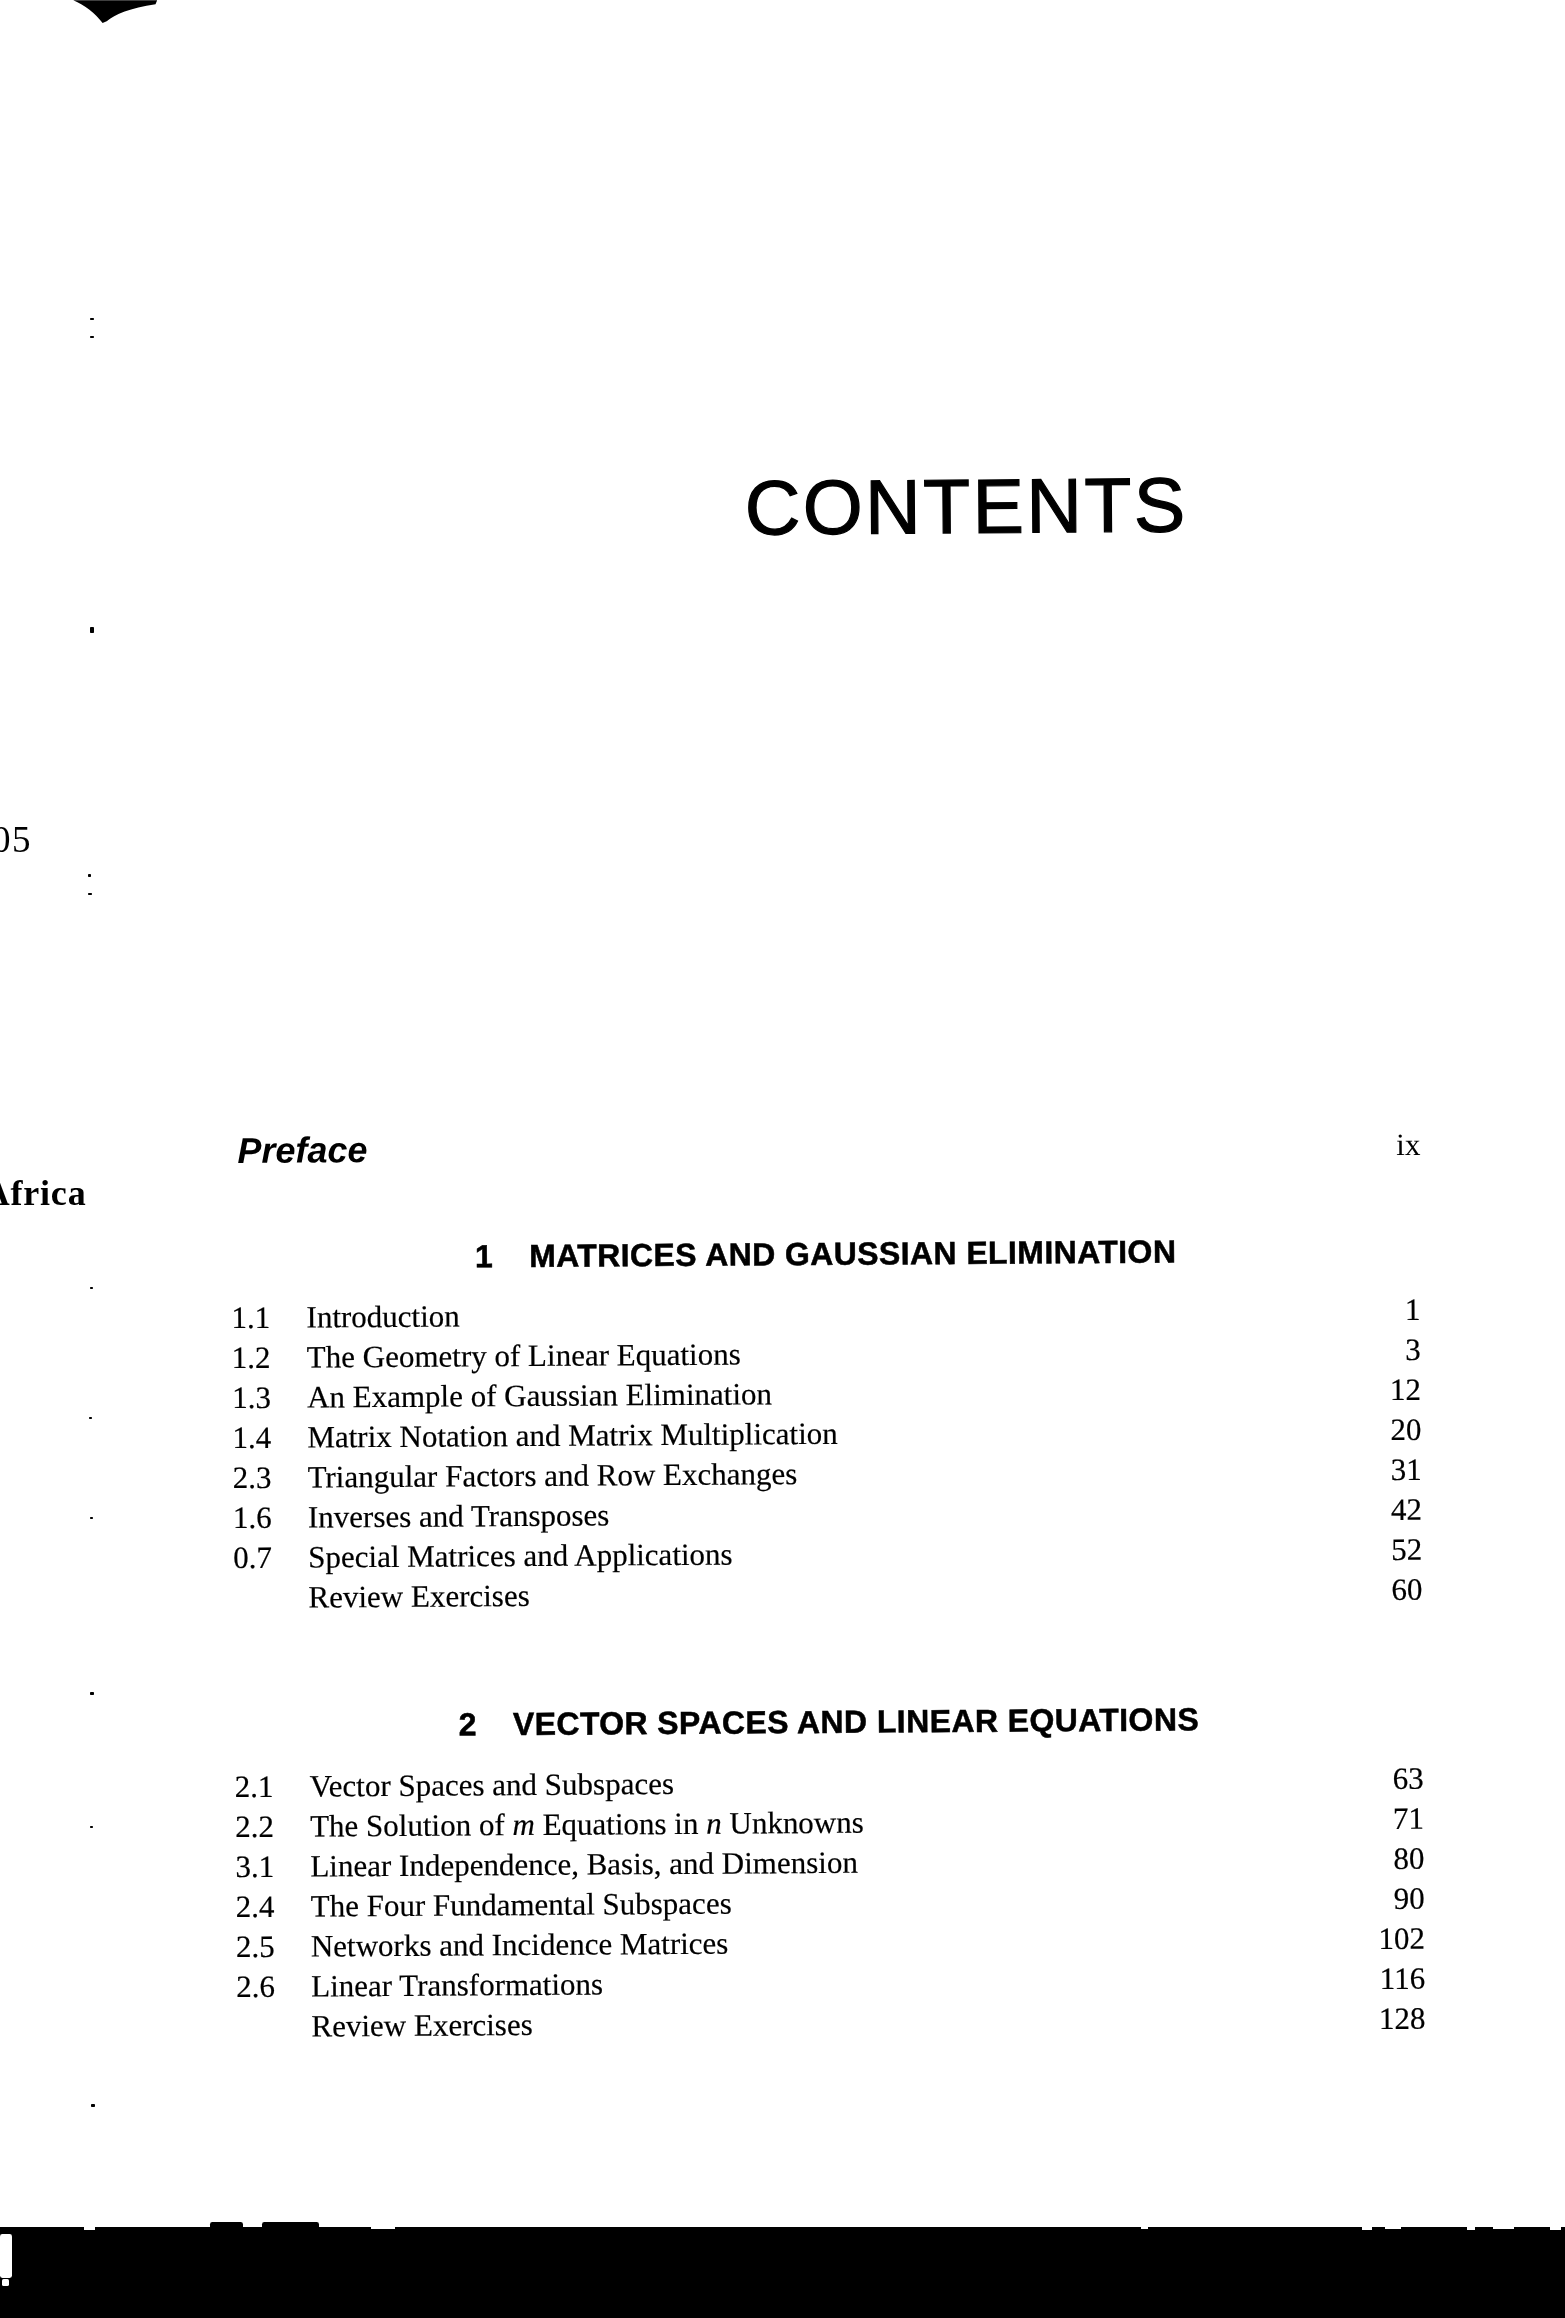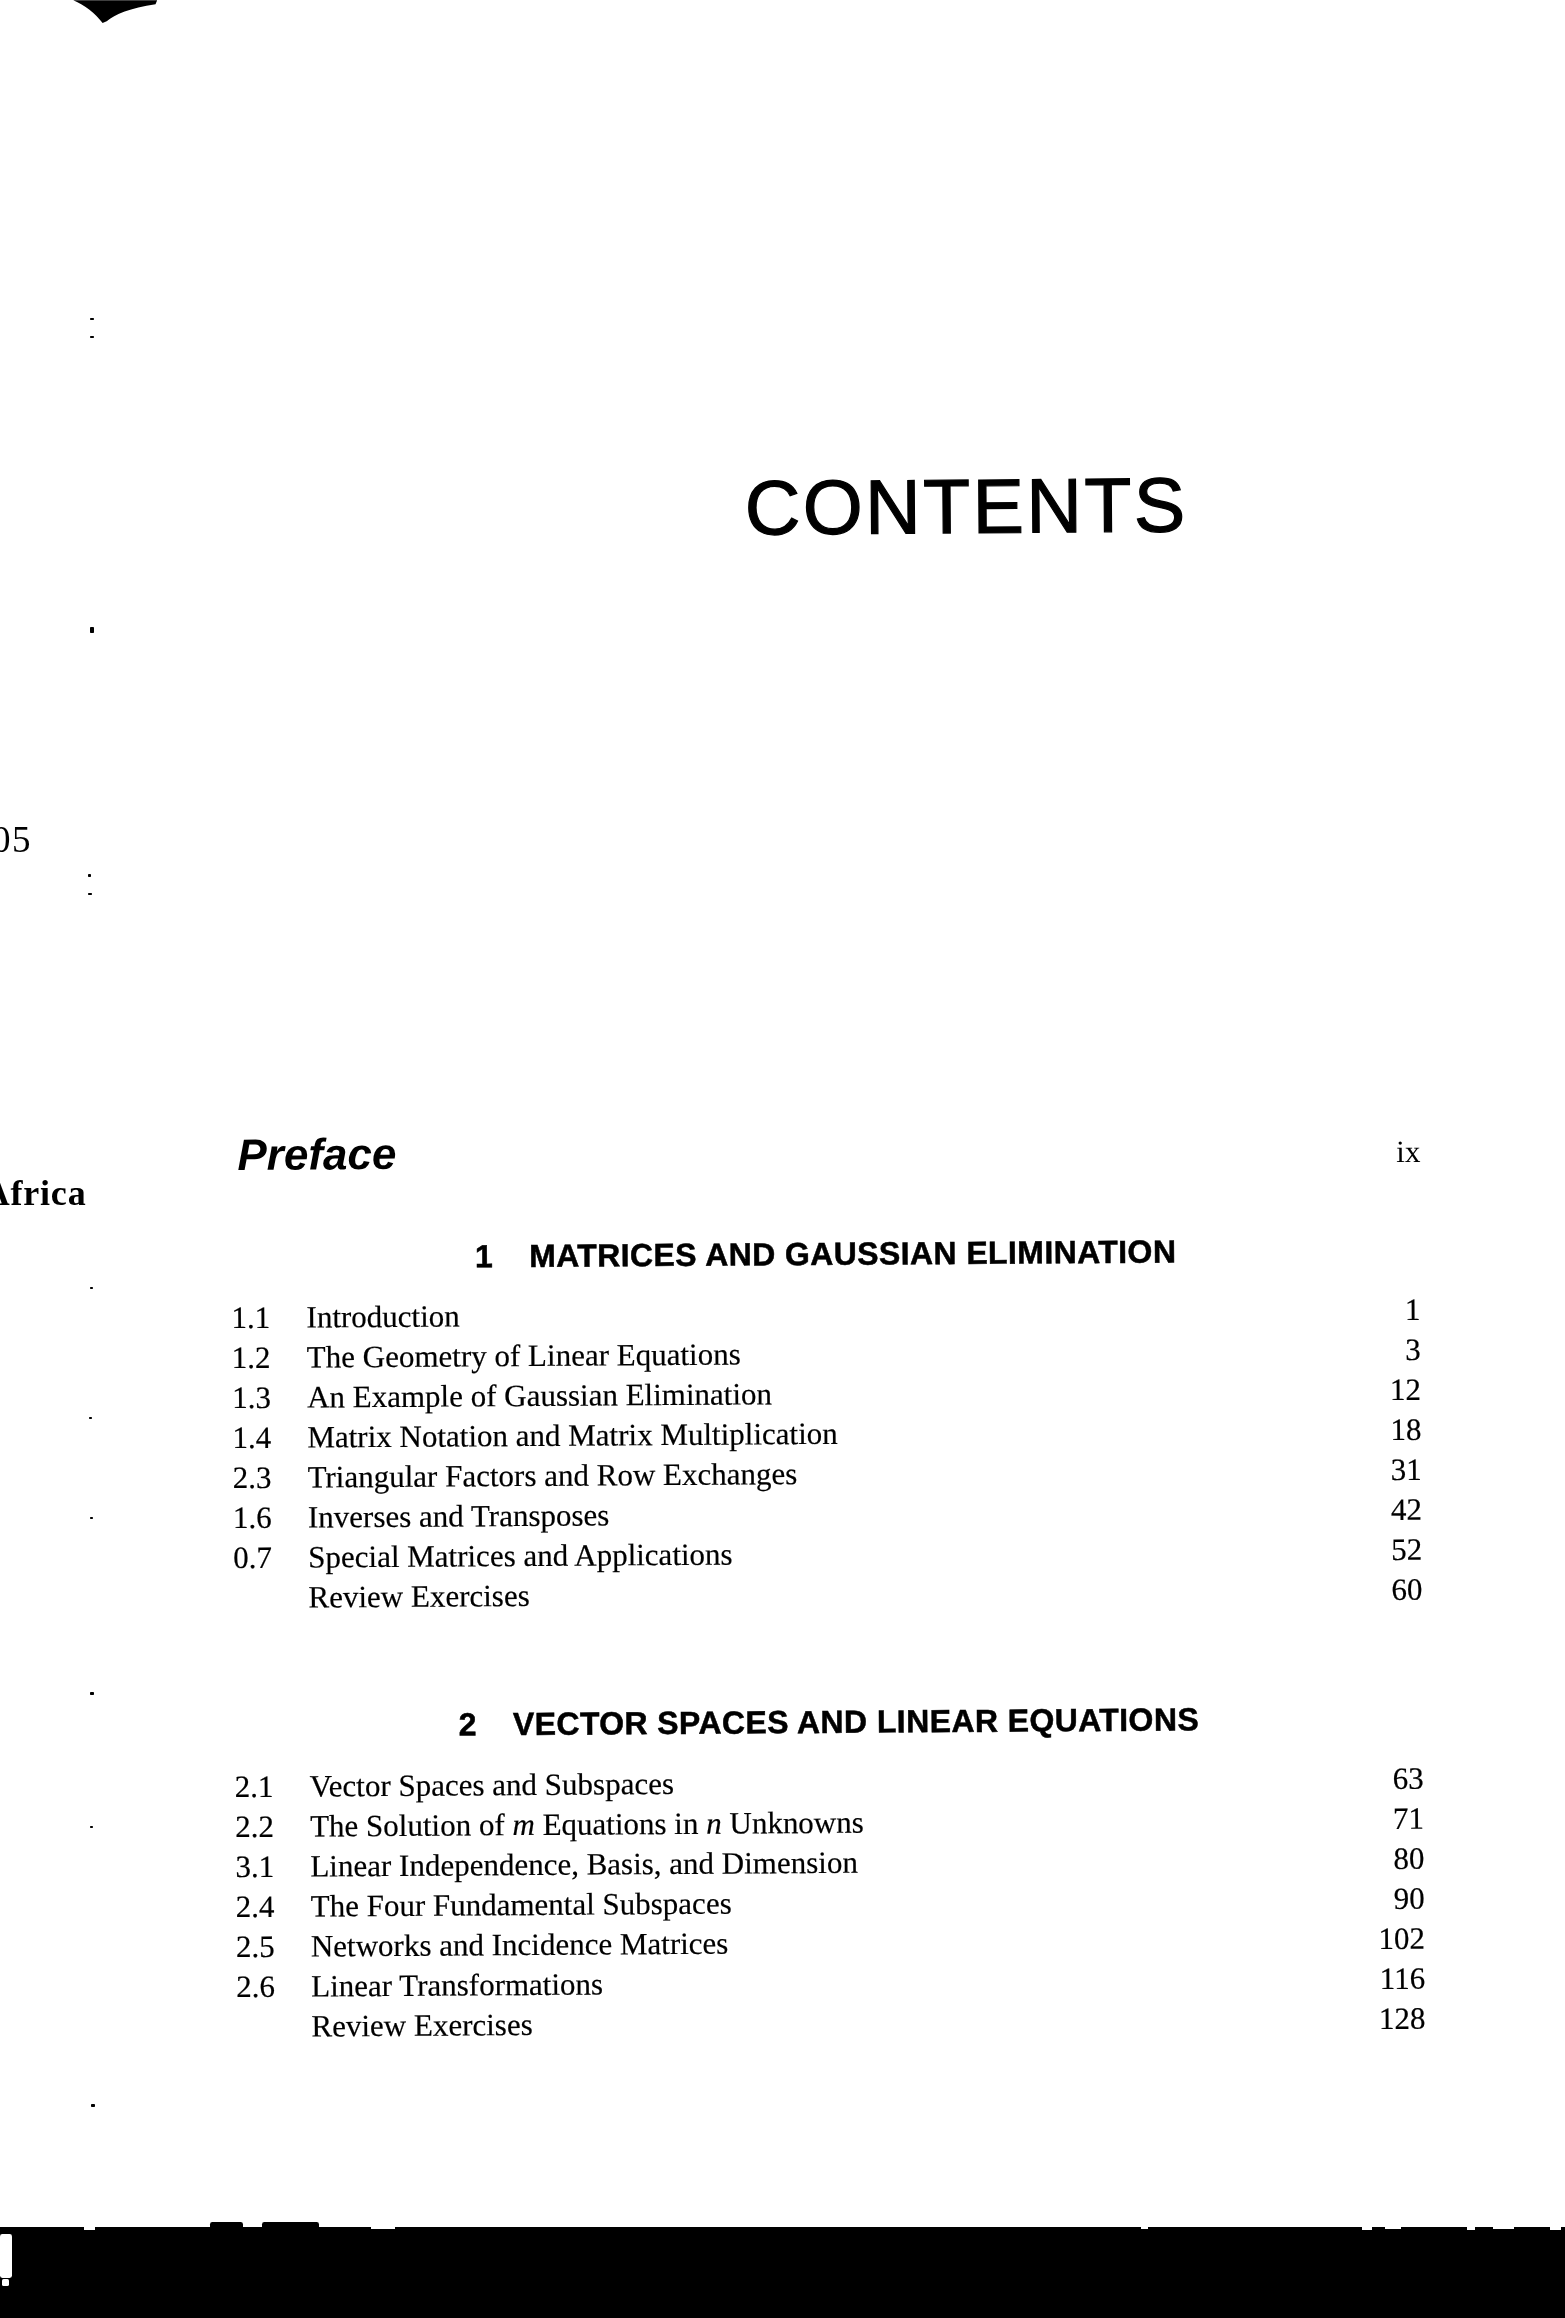--- a/index.html
+++ b/index.html
@@ -35,21 +35,21 @@
     font-family:"Liberation Sans", sans-serif;
     font-size:77px;line-height:1;letter-spacing:2.4px;font-weight:400;
     -webkit-text-stroke:1.2px #000;
   }
   .preface-row{
     position:absolute;left:239px;top:1129px;width:1183px;
     display:flex;justify-content:space-between;align-items:baseline;
   }
   .preface-label{
     font-family:"Liberation Sans", sans-serif;
-    font-weight:bold;font-style:italic;font-size:44px;line-height:1;text-align:right;
+    font-weight:bold;font-style:italic;font-size:36px;line-height:1;text-align:right;
   }
   .preface-page{font-size:31px;line-height:1;margin-left:25px;}
   .chapter{position:absolute;left:232px;width:1189px;}
   #chapter-1{top:1238px;}
   #chapter-2{top:1706px;}
   .ch-head{
     display:flex;justify-content:center;gap:36px;
     font-family:"Liberation Sans", sans-serif;
     font-weight:bold;font-size:32px;line-height:1;letter-spacing:0.4px;
     -webkit-text-stroke:0.5px #000;
@@ -113,21 +113,21 @@
           <span class="toc-page">3</span>
         </div>
         <div class="toc-row">
           <span class="toc-num">1.3</span>
           <span class="toc-title">An Example of Gaussian Elimination</span>
           <span class="toc-page">12</span>
         </div>
         <div class="toc-row">
           <span class="toc-num">1.4</span>
           <span class="toc-title">Matrix Notation and Matrix Multiplication</span>
-          <span class="toc-page">18</span>
+          <span class="toc-page">20</span>
         </div>
         <div class="toc-row">
           <span class="toc-num">2.3</span>
           <span class="toc-title">Triangular Factors and Row Exchanges</span>
           <span class="toc-page">31</span>
         </div>
         <div class="toc-row">
           <span class="toc-num">1.6</span>
           <span class="toc-title">Inverses and Transposes</span>
           <span class="toc-page">42</span>

